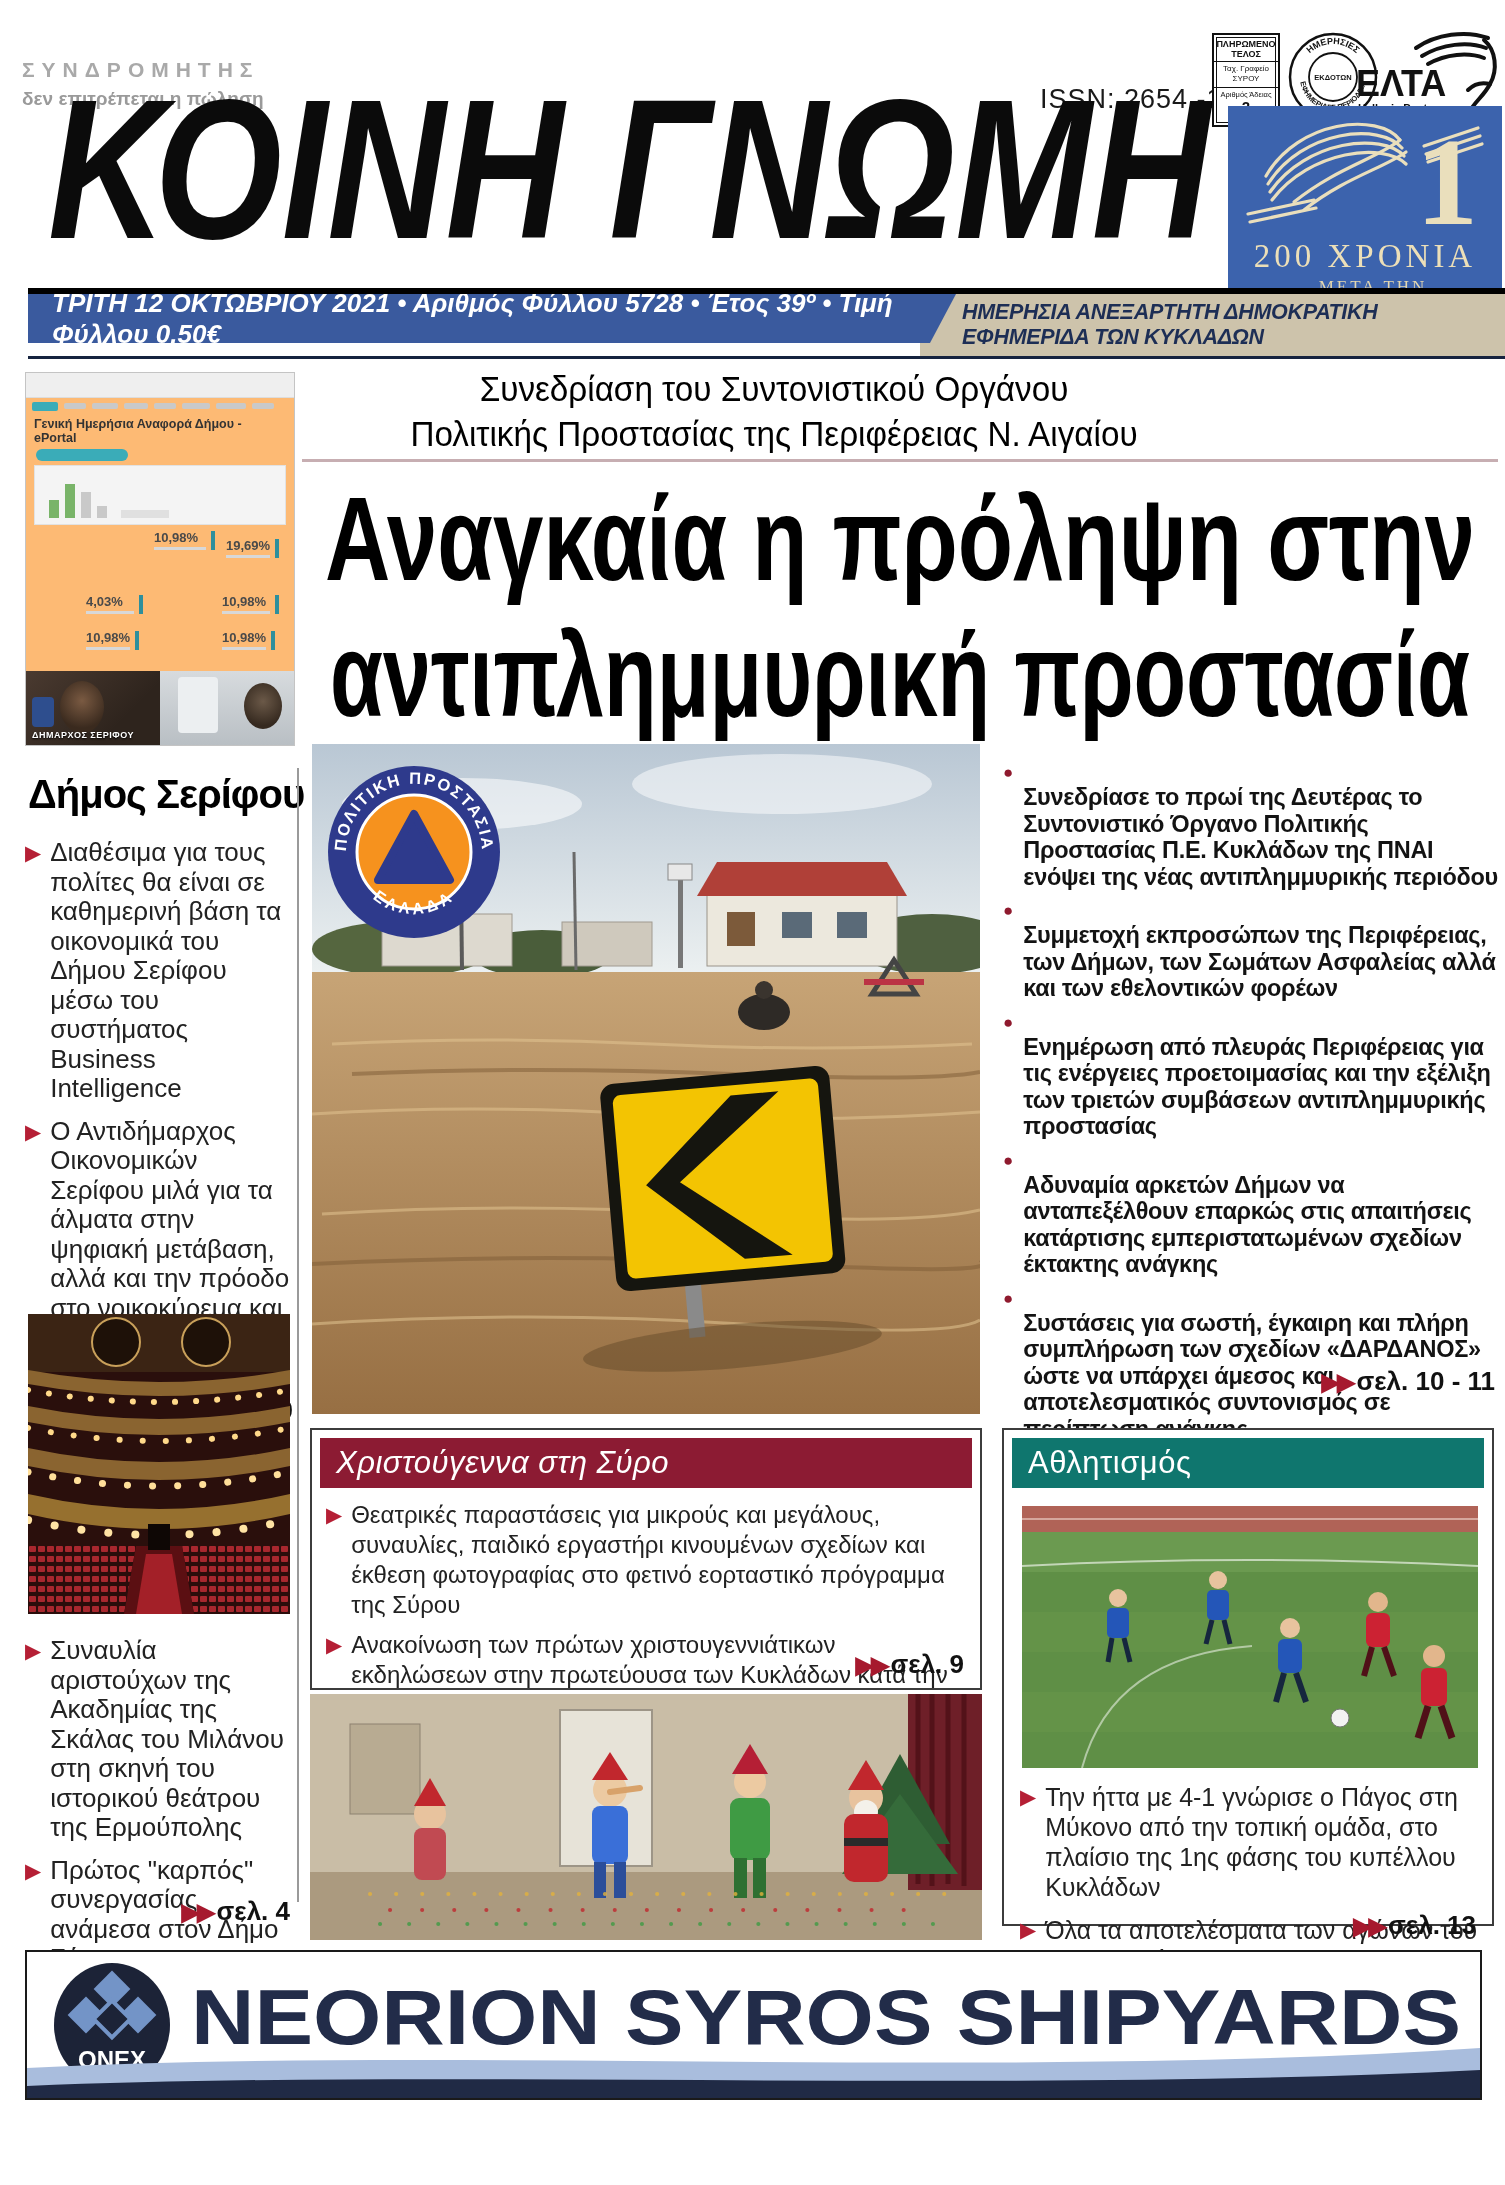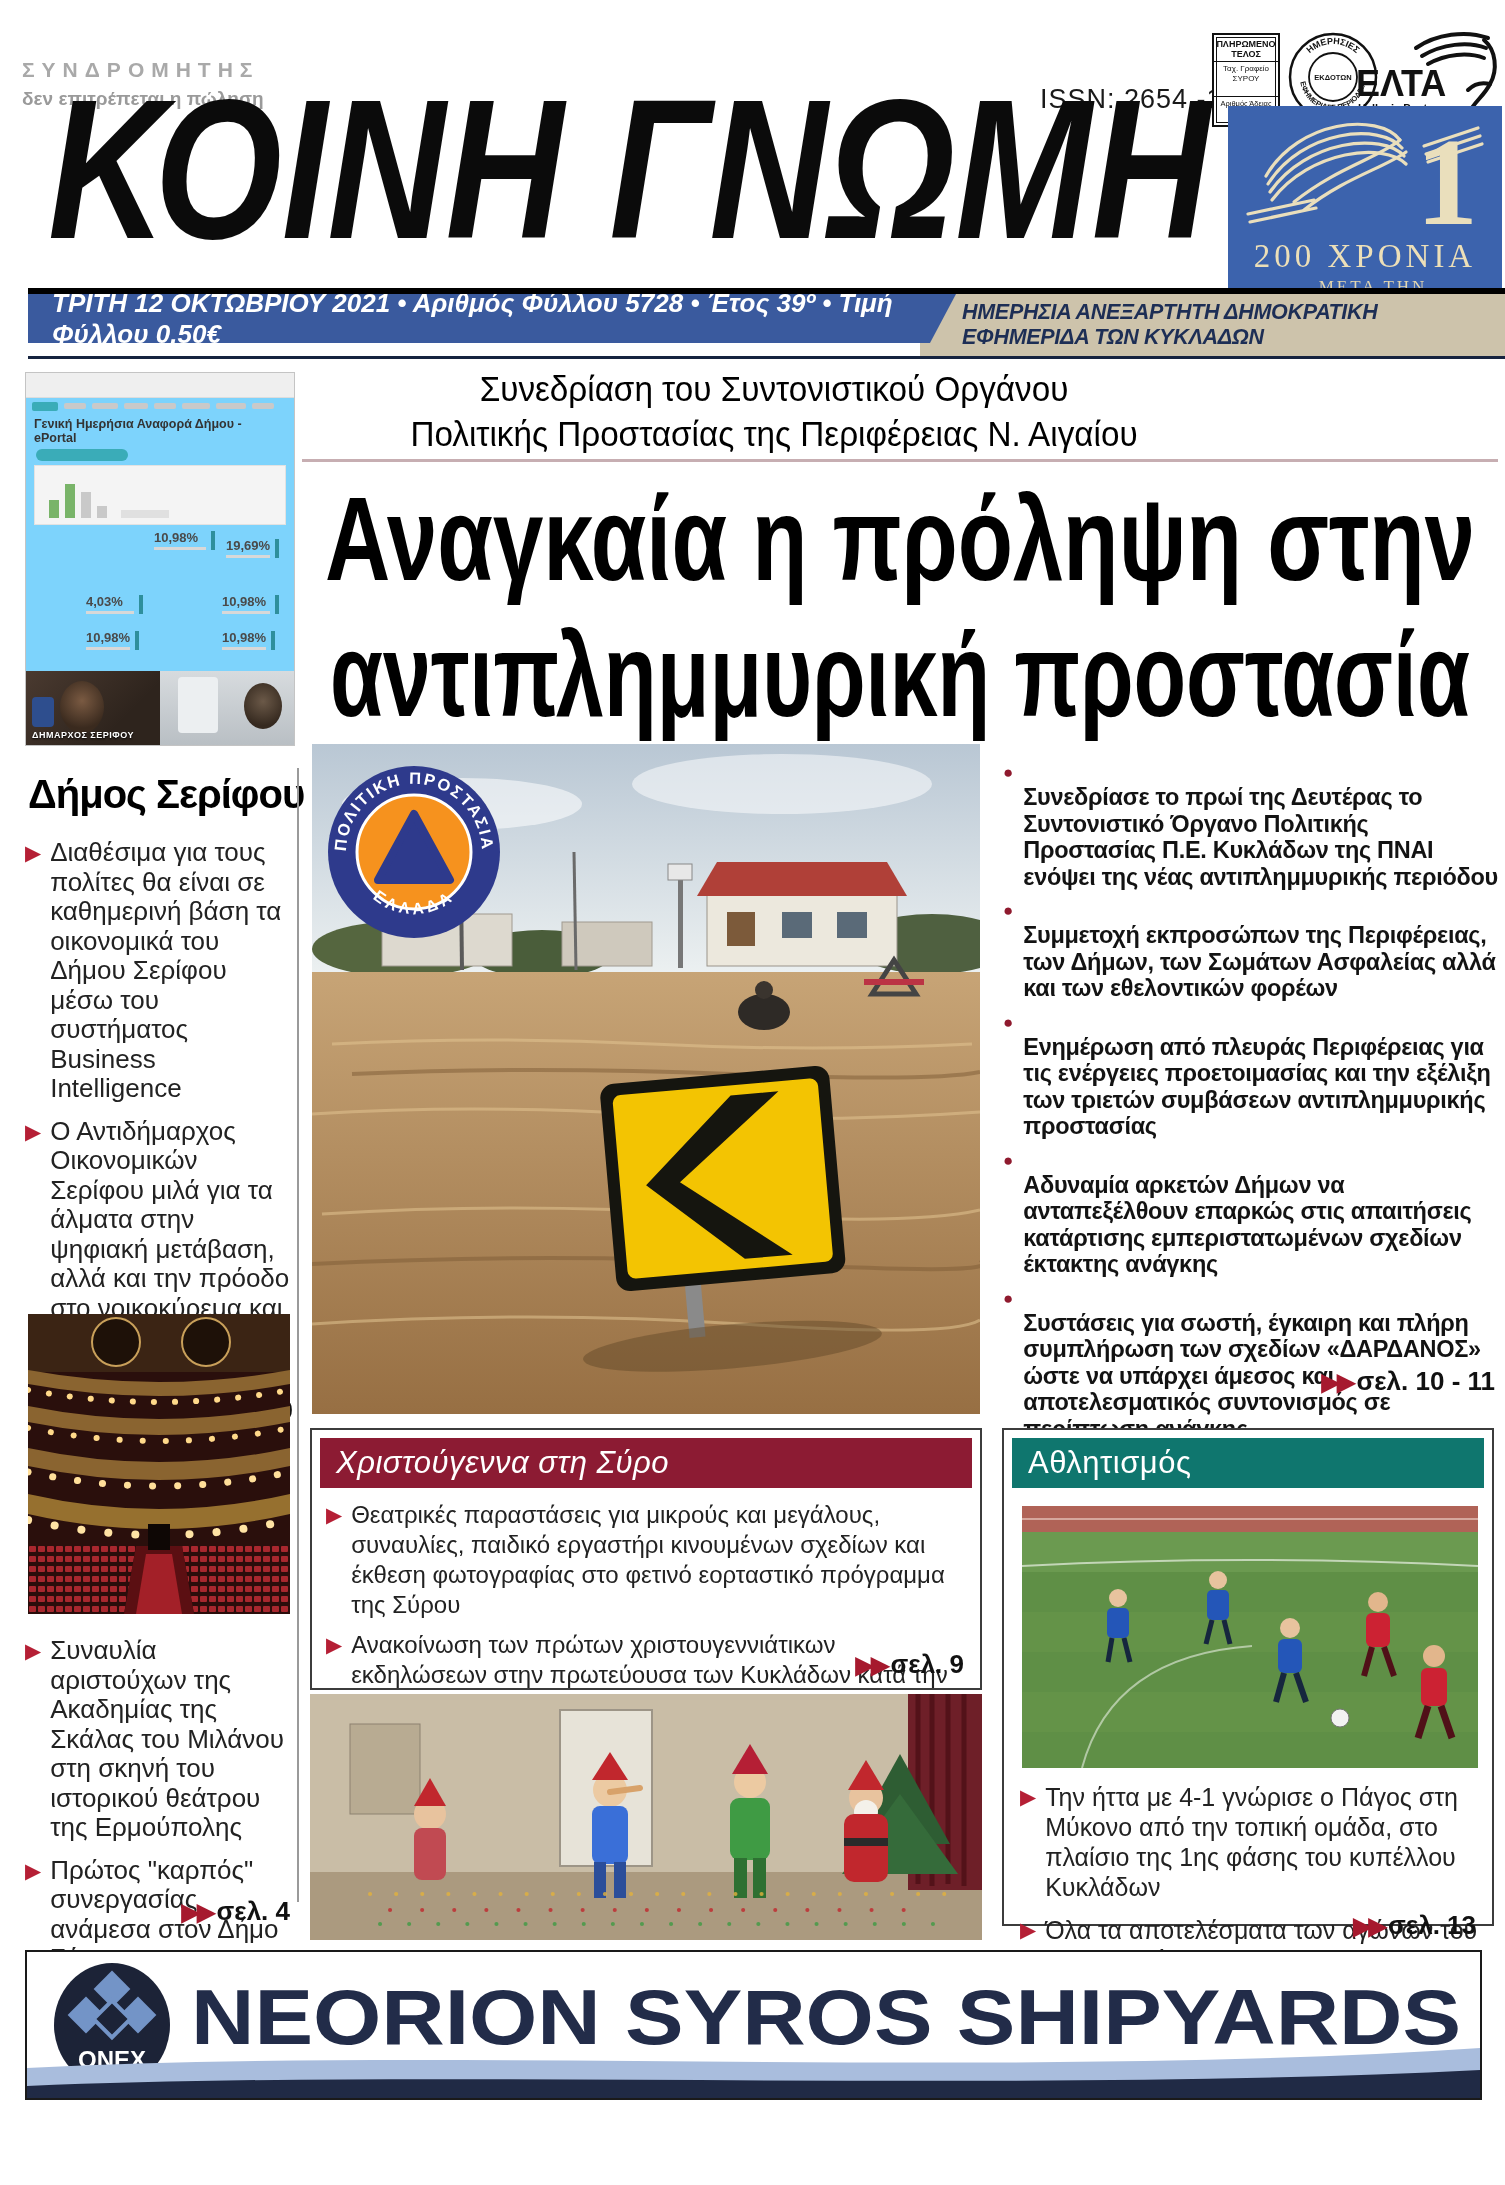--- a/index.html
+++ b/index.html
@@ -7,21 +7,21 @@
         font-family:"Liberation Sans",sans-serif;color:#111;}
   .abs{position:absolute;}
   
   .sub-title{left:22px;top:58px;font-size:21px;font-weight:bold;color:#a9a9a9;letter-spacing:7px;}
   .sub-note{left:22px;top:88px;font-size:19px;font-weight:bold;color:#9a9a9a;}
   .issn{left:1040px;top:84px;font-size:27px;color:#1a1a1a;letter-spacing:1px;}
   .stampbox{left:1212px;top:33px;width:64px;height:90px;border:2px solid #111;box-shadow:inset 0 0 0 2px #fff, inset 0 0 0 3px #111;
             text-align:center;background:#fff;}
   .stampbox .r1{font-size:9px;font-weight:bold;line-height:10px;border-bottom:1px solid #111;padding:4px 1px 2px;}
   .stampbox .r2{font-size:8px;line-height:10px;margin-top:2px;}
-  .stampbox .r3{font-size:8px;line-height:10px;border-bottom:1px solid #111;padding-bottom:12px;}
+  .stampbox .r3{font-size:8px;line-height:10px;border-bottom:1px solid #111;padding-bottom:3px;}
   .stampbox .r4{font-size:7.5px;line-height:9px;margin-top:2px;}
   .stampbox .r5{font-size:15px;font-weight:bold;line-height:16px;}
   
   .masthead{left:46px;top:78px;}
   .anniv{left:1228px;top:106px;width:274px;height:250px;background:#3c63ad;text-align:center;}
   .anniv .t1{margin-top:0;font-family:"Liberation Serif",serif;color:#ecdfb8;font-size:33px;letter-spacing:4px;}
   .anniv .t2{font-family:"Liberation Serif",serif;color:#e3d6ae;font-size:17px;letter-spacing:3px;margin-top:2px;padding-left:16px;}
   .anniv .t3{font-family:"Liberation Serif",serif;color:#ecdfb8;font-size:25px;letter-spacing:3px;margin-top:1px;}
   .anniv .t4{font-family:"Liberation Serif",serif;color:#e3d6ae;font-size:19px;letter-spacing:2px;margin-top:2px;}
   .anniv .foot{position:absolute;left:0;right:0;bottom:5px;display:flex;justify-content:space-between;align-items:center;padding:0 10px;}
@@ -34,21 +34,21 @@
   .bar-beige{left:920px;top:294px;width:585px;height:62px;background:#cdc3ab;display:flex;align-items:center;}
   .bar-beige span{margin-left:42px;font-size:21.5px;font-weight:bold;font-style:italic;color:#1d2e55;letter-spacing:-0.3px;}
   .bar-blue{left:28px;top:294px;width:928px;height:49px;background:#3a5a9e;display:flex;align-items:center;
             clip-path:polygon(0 0,100% 0,calc(100% - 26px) 100%,0 100%);}
   .bar-blue span{margin-left:24px;font-size:26px;font-weight:bold;font-style:italic;color:#fff;}
   .rule-bottom{left:28px;top:356px;width:1477px;height:3px;background:#16233f;}
   
   .kicker{left:300px;top:366px;width:948px;text-align:center;font-size:35px;line-height:45px;color:#000;transform:scaleX(.95);}
   .pink-rule{left:302px;top:459px;width:1196px;height:3px;background:#c7aeb2;}
   
-  .shot{left:25px;top:372px;width:268px;height:372px;background:#7dd3fc;border:1px solid #c4c4c4;overflow:hidden;}
+  .shot{left:25px;top:372px;width:268px;height:372px;background:#fdba74;border:1px solid #c4c4c4;overflow:hidden;}
   .shot .tb{height:24px;background:#efefef;border-bottom:1px solid #ddd;}
   .shot .nav{height:16px;display:flex;align-items:center;gap:6px;padding-left:6px;}
   .shot .nav i{display:block;height:6px;background:#c9c9c9;border-radius:2px;}
   .shot .nav i.teal{background:#3aacb8;width:26px;height:9px;}
   .shot .title{padding:3px 8px 2px;font-size:12.5px;font-weight:bold;color:#333;}
   .shot .btn{margin:2px 0 4px 10px;width:92px;height:12px;background:#3aacb8;border-radius:6px;}
   .shot .chart{position:relative;height:58px;margin:2px 8px;background:#f4f4f4;border:1px solid #e2e2e2;}
   .shot .chart i{position:absolute;bottom:6px;background:#79b469;}
   .stat{position:absolute;font-size:13px;font-weight:bold;color:#4a4a4a;border-right:4px solid #2e8f9c;padding-right:5px;line-height:14px;}
   .stat small{display:block;height:3px;background:#d8d8d8;margin-top:2px;}

